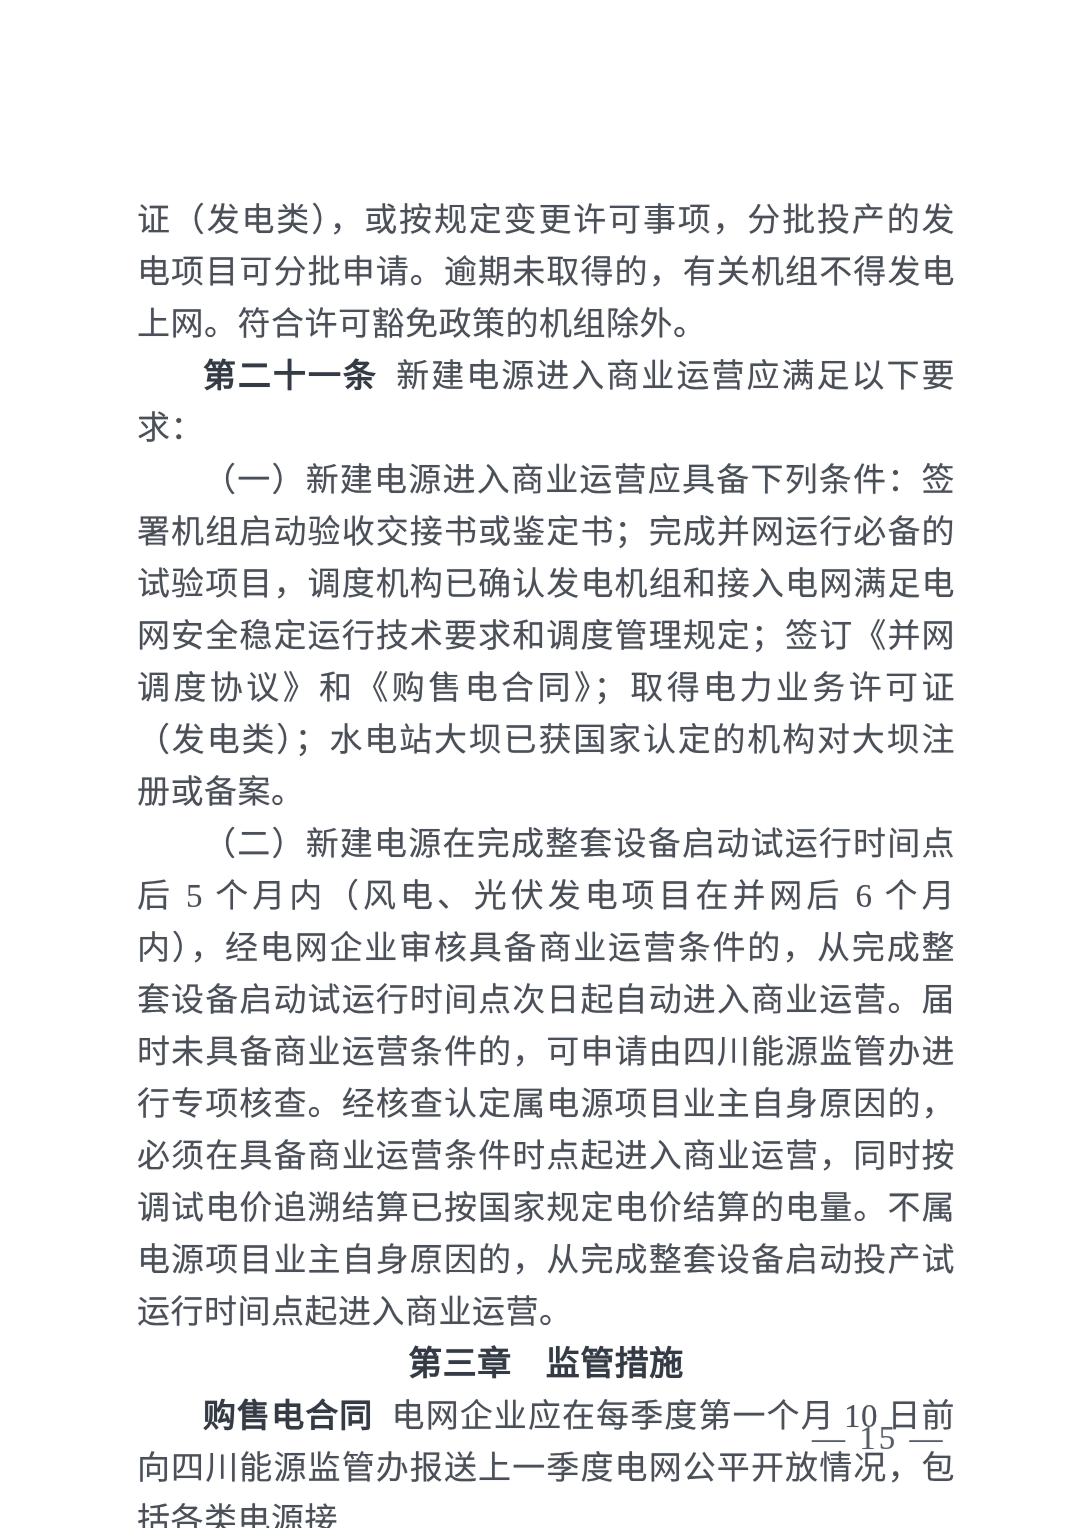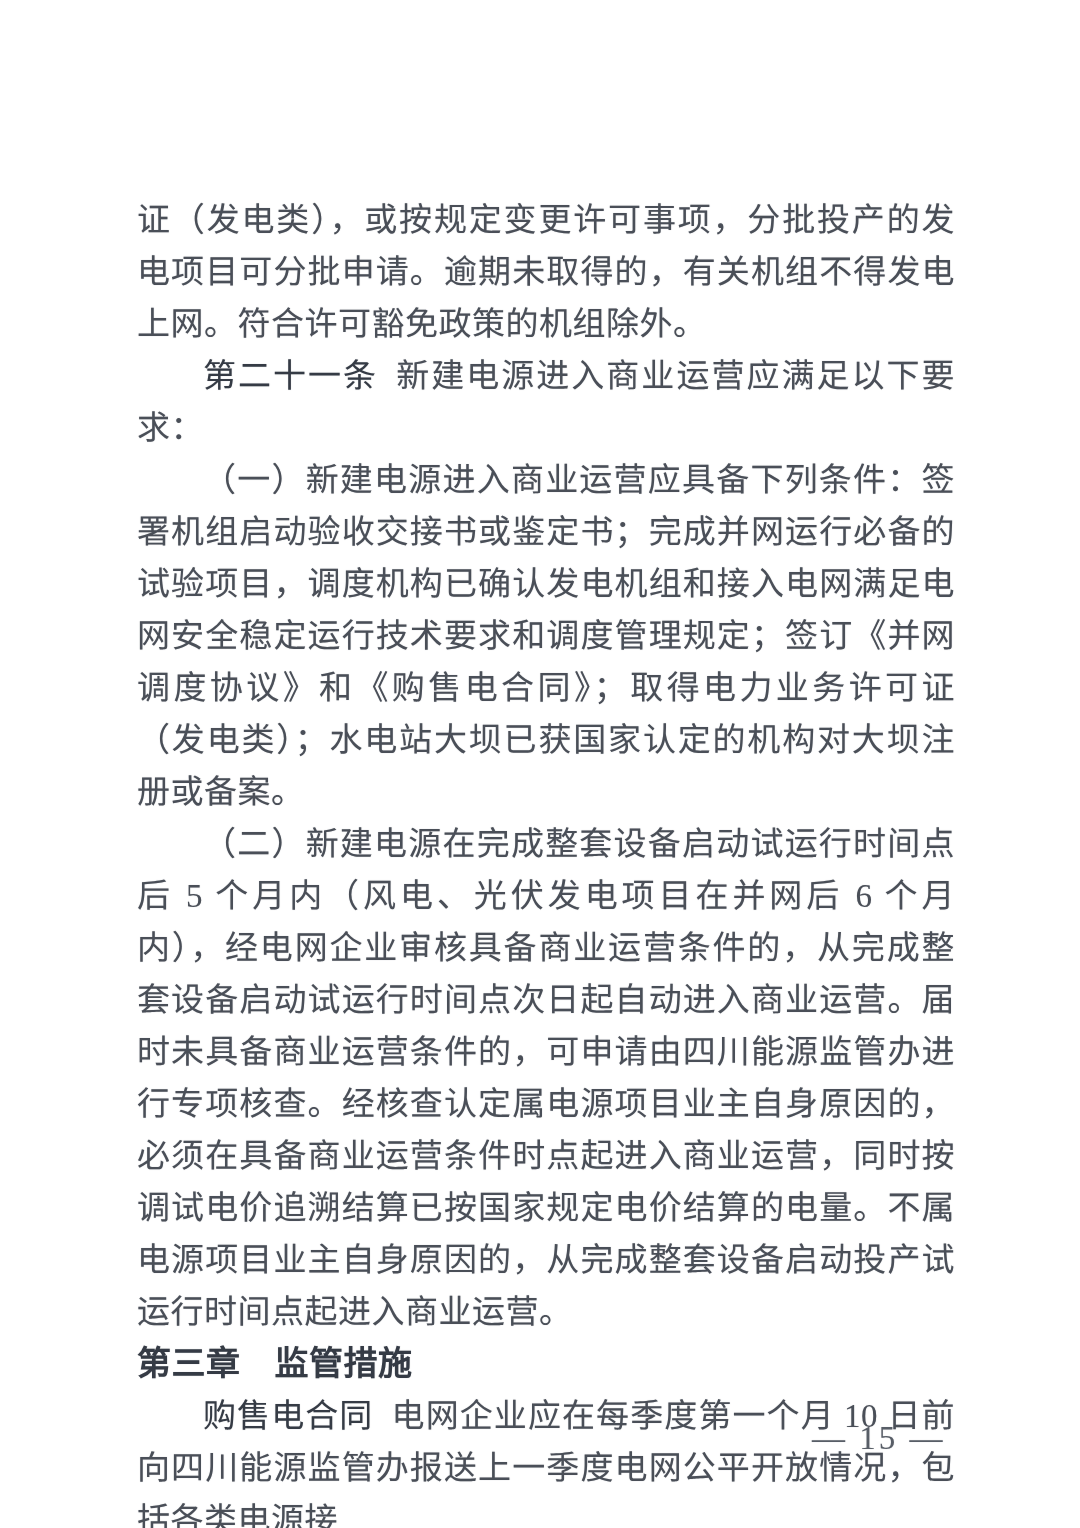--- a/index.html
+++ b/index.html
@@ -28,28 +28,28 @@
     letter-spacing: 0.5px;
   }
   .para {
     margin: 0;
     text-indent: 2em;
   }
   .para.no-indent {
     text-indent: 0;
   }
   .lead {
-    font-weight: normal;
+    font-weight: bold;
     color: #353b45;
     margin-right: 0.55em;
   }
   .chapter-heading {
     margin: 0;
     text-indent: 0;
-    text-align: left;
+    text-align: center;
     font-weight: bold;
     font-size: 34px;
     color: #353b45;
     line-height: 52px;
   }
   .chapter-heading .chapter-number {
     margin-right: 1em;
   }
   .page-number {
     position: absolute;

